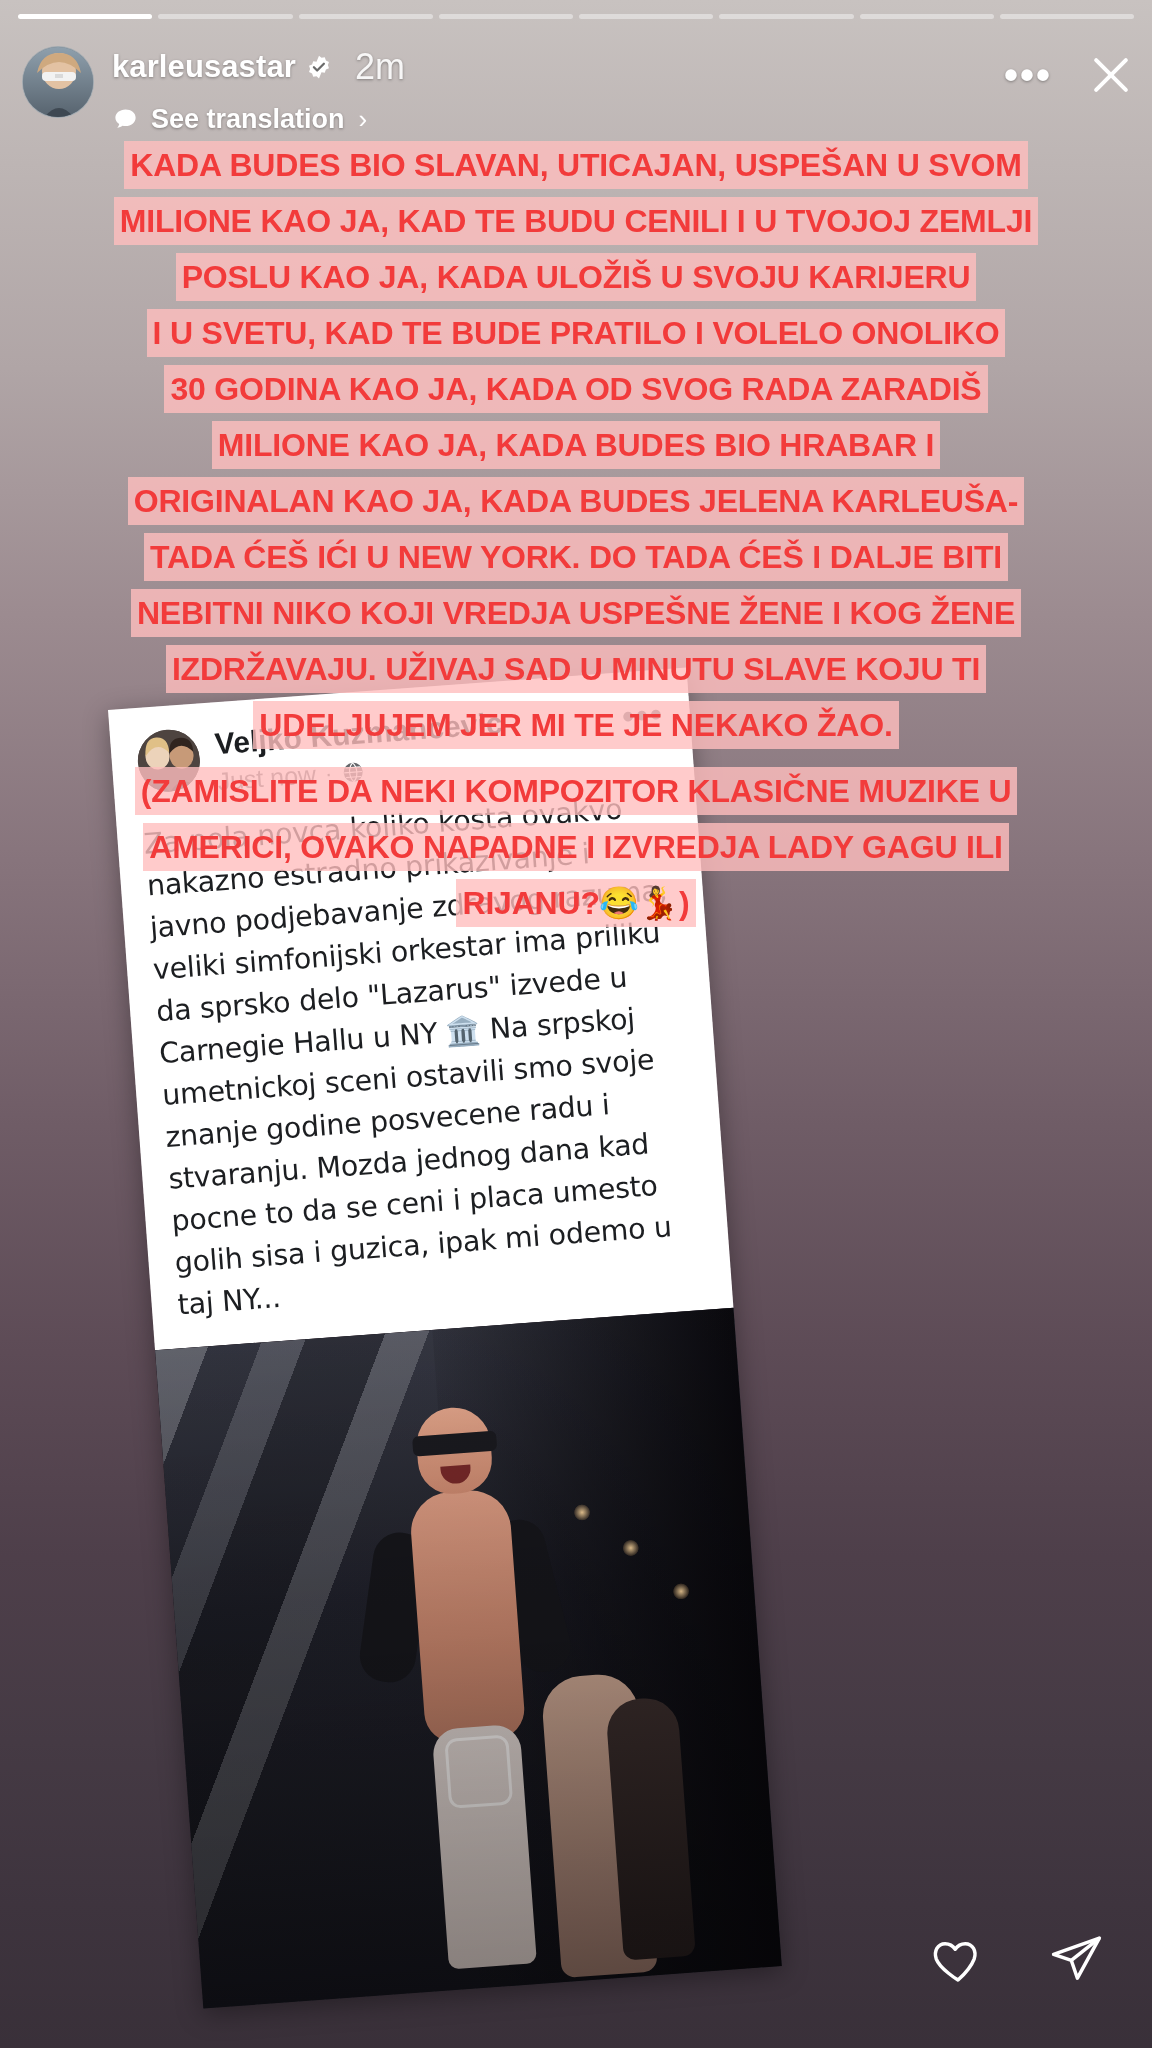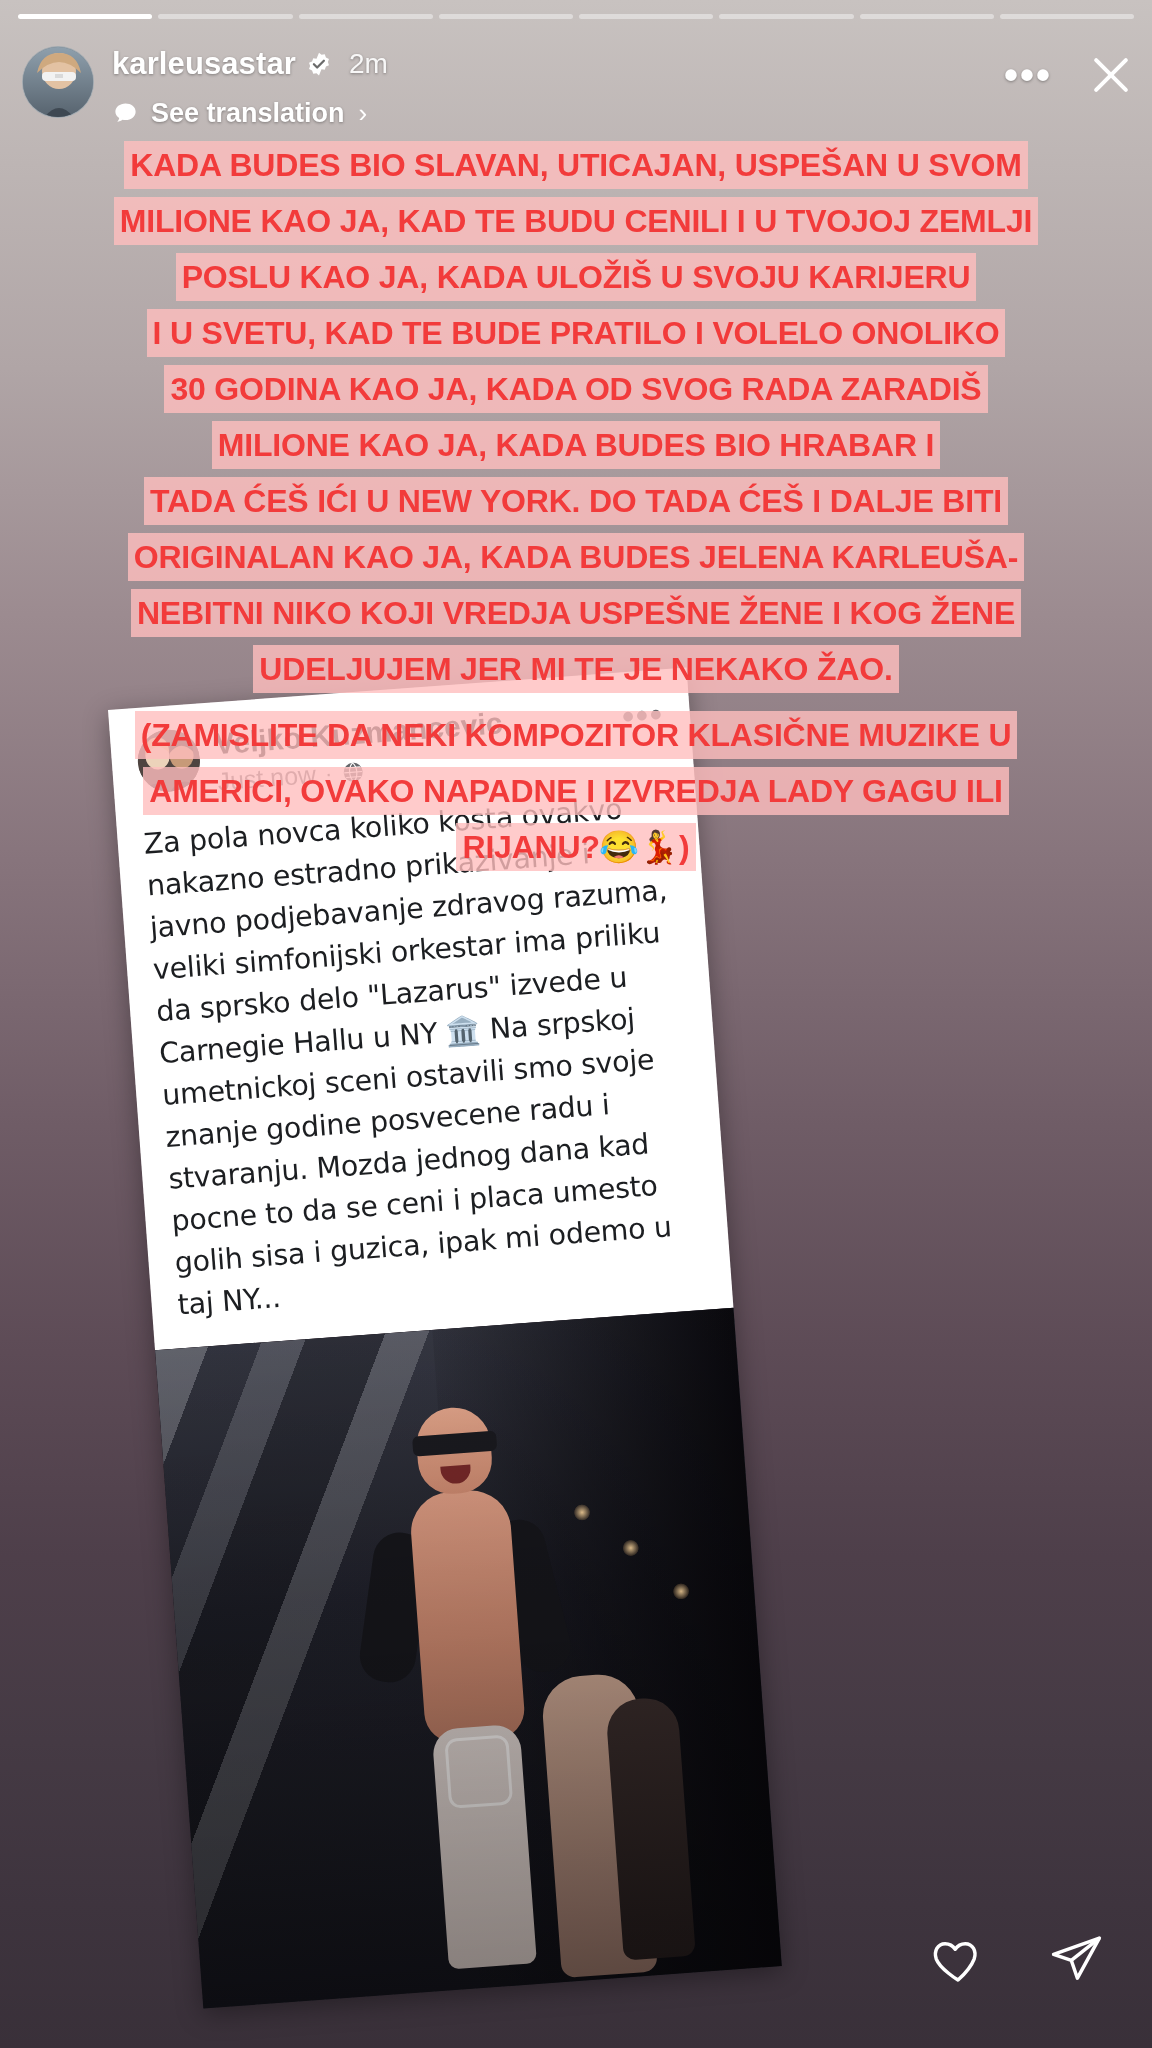--- a/index.html
+++ b/index.html
@@ -75,23 +75,23 @@
     letter-spacing: 0.1px;
     text-shadow: 0 1px 3px rgba(0,0,0,0.35);
   }
   .verified {
     width: 26px; height: 26px;
     display: inline-block;
     flex: 0 0 auto;
   }
   .timestamp {
     color: rgba(255,255,255,0.92);
-    font-size: 28px;
+    font-size: 36px;
     font-weight: 400;
-    margin-left: 7px;
+    margin-left: 13px;
     text-shadow: 0 1px 3px rgba(0,0,0,0.35);
   }
   .head-line2 {
     display: flex;
     align-items: center;
     gap: 12px;
     margin-top: 16px;
   }
   .translate-icon {
     width: 27px; height: 27px;
@@ -411,23 +411,24 @@
     </div>
   </div>
 
   <div class="caption">
     <p><span class="line">KADA BUDES BIO SLAVAN, UTICAJAN, USPEŠAN U SVOM</span></p>
     <p><span class="line">MILIONE KAO JA, KAD TE BUDU CENILI I U TVOJOJ ZEMLJI</span></p>
     <p><span class="line">POSLU KAO JA, KADA ULOŽIŠ U SVOJU KARIJERU</span></p>
     <p><span class="line">I U SVETU, KAD TE BUDE PRATILO I VOLELO ONOLIKO</span></p>
     <p><span class="line">30 GODINA KAO JA, KADA OD SVOG RADA ZARADIŠ</span></p>
     <p><span class="line">MILIONE KAO JA, KADA BUDES BIO HRABAR I</span></p>
+    <p><span class="line">ORIGINALAN KAO JA, KADA BUDES JELENA KARLEUŠA-</span></p>
     <p><span class="line">TADA ĆEŠ IĆI U NEW YORK. DO TADA ĆEŠ I DALJE BITI</span></p>
-    <p><span class="line">ORIGINALAN KAO JA, KADA BUDES JELENA KARLEUŠA-</span></p>
     <p><span class="line">NEBITNI NIKO KOJI VREDJA USPEŠNE ŽENE  I KOG ŽENE</span></p>
+    <p><span class="line">IZDRŽAVAJU. UŽIVAJ SAD U MINUTU SLAVE KOJU TI</span></p>
     <p><span class="line">UDELJUJEM JER MI TE JE NEKAKO ŽAO.</span></p>
     <div class="para-gap"></div>
     <p><span class="line">(ZAMISLITE DA NEKI KOMPOZITOR KLASIČNE MUZIKE U</span></p>
     <p><span class="line">AMERICI, OVAKO NAPADNE I IZVREDJA LADY GAGU ILI</span></p>
     <p><span class="line">RIJANU?😂💃)</span></p>
   </div>
 
   <div class="post-card">
     <div class="post-top">
       <div class="post-head">

